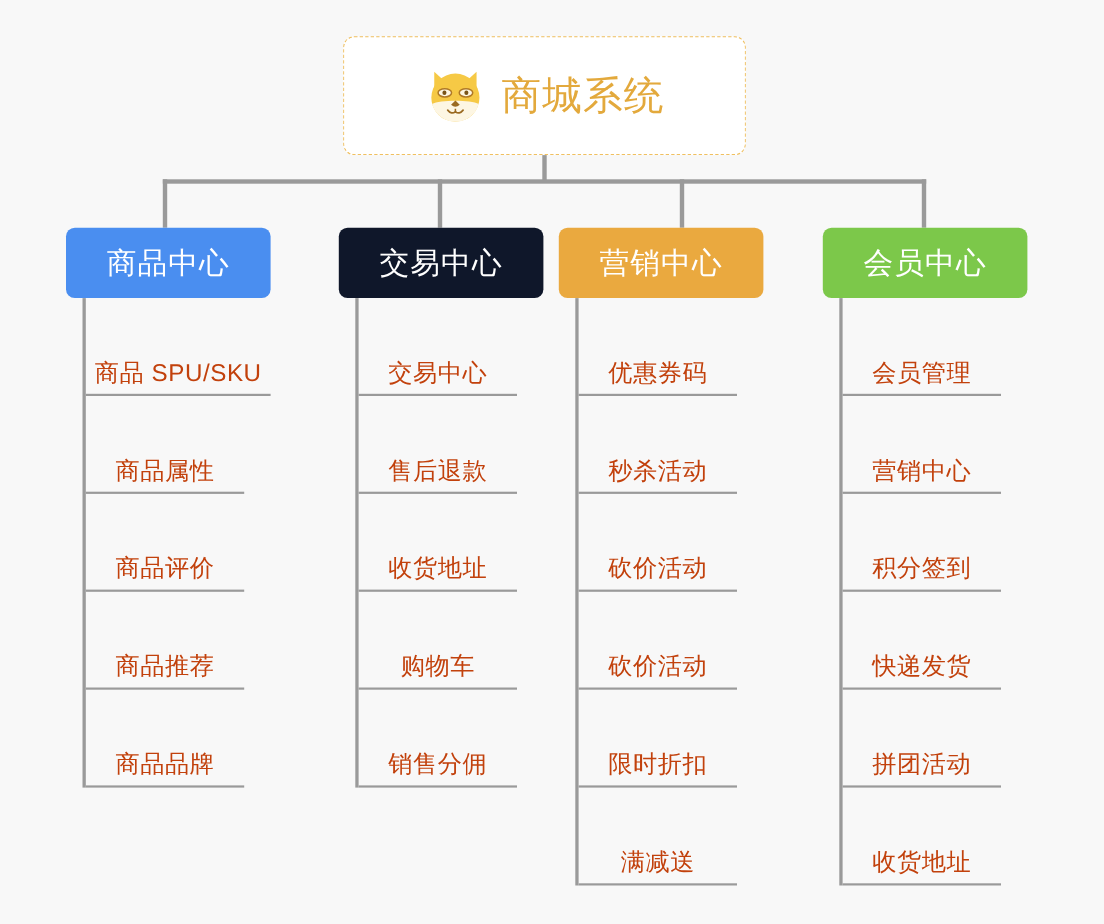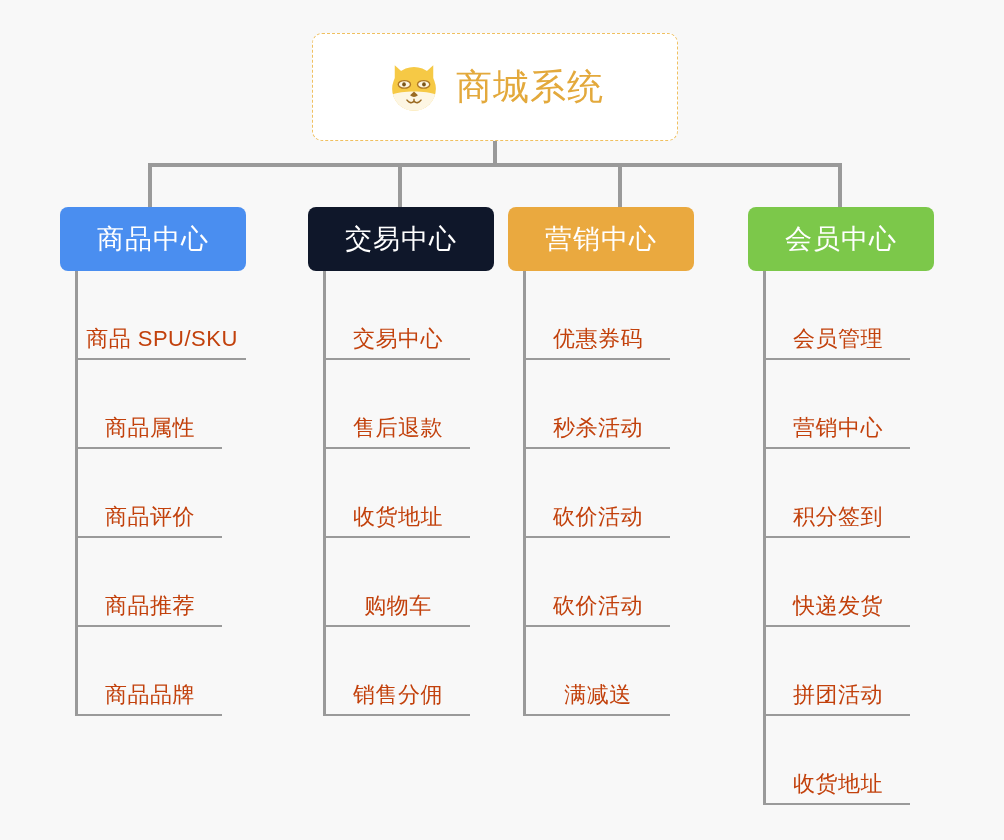--- a/index.html
+++ b/index.html
@@ -210,20 +210,23 @@
       <div class="leaf-item">
           <span class="leaf-label">秒杀活动</span>
         </div>
       <div class="leaf-item">
           <span class="leaf-label">砍价活动</span>
         </div>
       <div class="leaf-item">
           <span class="leaf-label">砍价活动</span>
         </div>
       <div class="leaf-item">
+          <span class="leaf-label">限时折扣</span>
+        </div>
+      <div class="leaf-item">
           <span class="leaf-label">满减送</span>
         </div>
     </div>
   </div>
 
   <div class="column" style="left:748px;">
     <div class="col-header" style="background: rgb(124, 200, 74);">
       <span>会员中心</span>
     </div>
     <div class="col-body">

